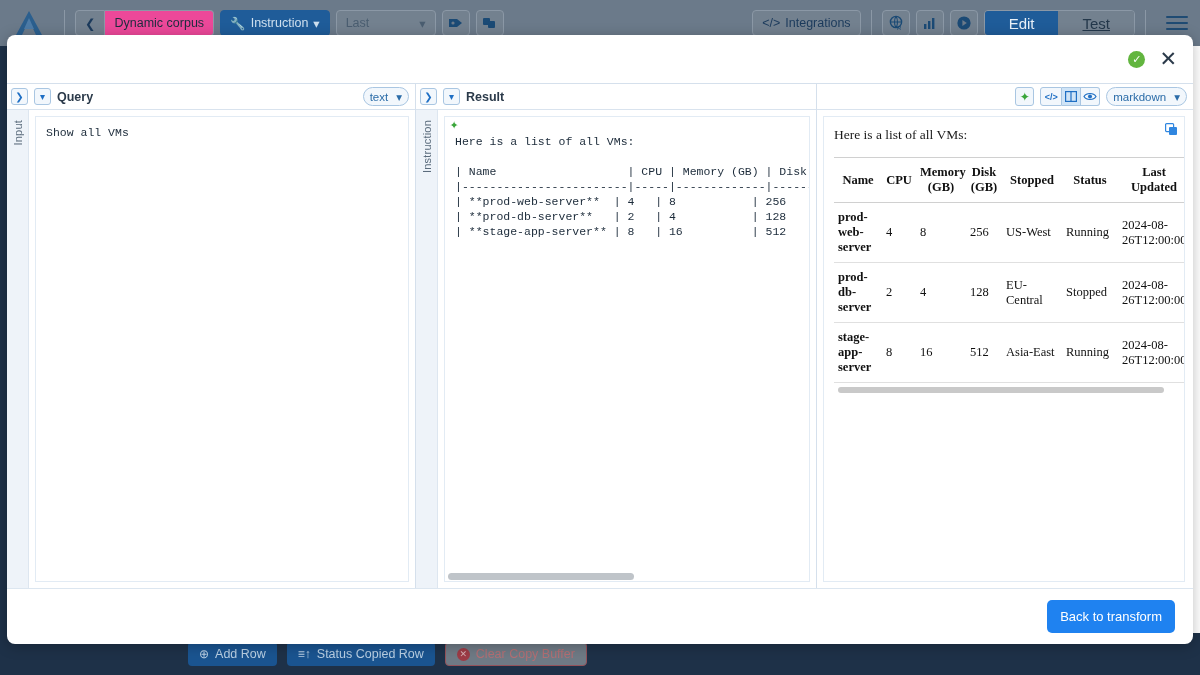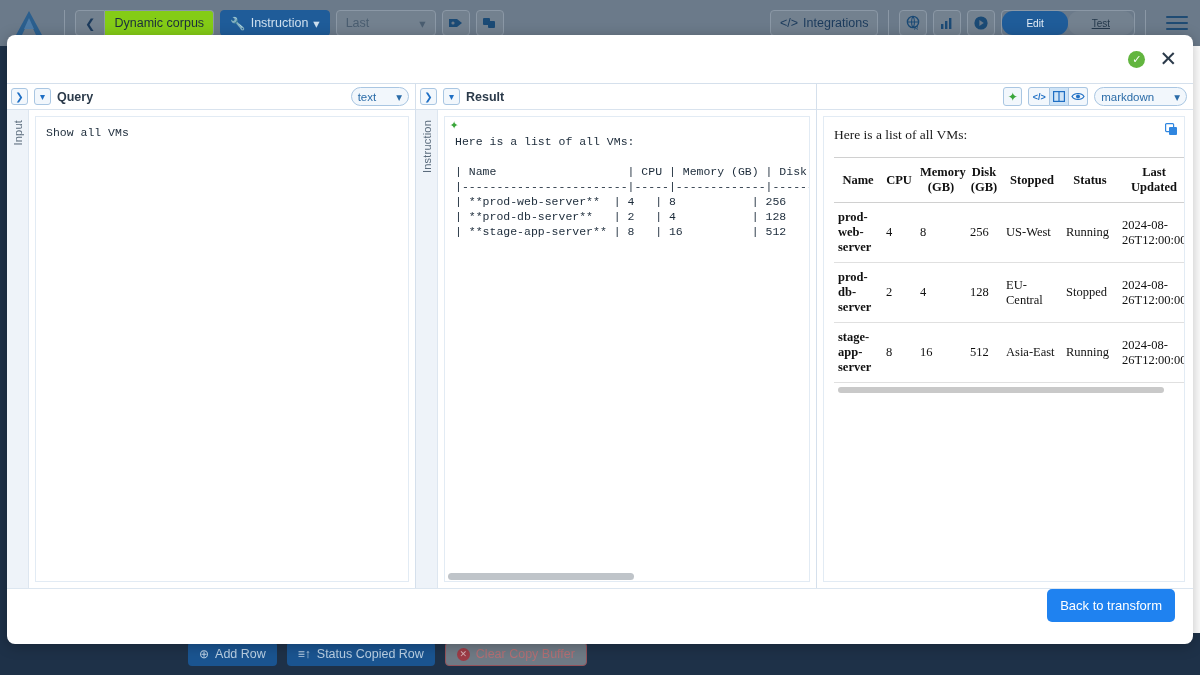--- a/index.html
+++ b/index.html
@@ -42,40 +42,39 @@
     display: flex; align-items: center;
     padding: 0 9px;
     gap: 5px;
     white-space: nowrap;
   }
   .tb-group { display: flex; align-items: center; }
   .tb-group .tb-btn { border-radius: 0; border-left-width: 0; }
   .tb-group .tb-btn:first-child { border-radius: 4px 0 0 4px; border-left-width: 1px; }
   .tb-group .tb-btn:last-child { border-radius: 0 4px 4px 0; }
   .tb-btn.name {
-    background: #84cc16; color: #1b2d3e; border-color: #8b98a6;
+    background: #ec4899; color: #1b2d3e; border-color: #8b98a6;
   }
   .tb-btn.primary {
     background: #1f5c99; color: #cfe0ef; border-color: #1f5c99;
   }
   .tb-btn.dropdown {
     min-width: 100px; justify-content: space-between;
     color: #4a5d70;
   }
   .tb-btn.icon { width: 28px; padding: 0; justify-content: center; }
   .tb-seg {
     display: flex; align-items: center;
     border: 1px solid #8b98a6; border-radius: 4px; overflow: hidden;
     height: 26px;
   }
   .tb-seg > div {
     padding: 0 24px; height: 100%;
     display: flex; align-items: center;
-    font-size: 10px;
-    border-radius: 11px;
+    font-size: 15px;
   }
   .tb-seg > div.active { background: #1f5c99; color: #e8f0f8; }
   .tb-seg > div.inactive { background: #73818f; color: #24384b; text-decoration: underline; }
   .tb-spacer { flex: 1; }
   .hamburger { width: 22px; margin-left: 10px; margin-right: 4px; }
   .hamburger div { height: 2px; background: #1f4b73; margin: 4px 0; border-radius: 1px; }
 
   
   #bg-rail {
     position: absolute; left: 0; top: 46px; width: 180px; bottom: 0;
@@ -162,21 +161,21 @@
     line-height: 1;
   }
   .pane-title {
     font-size: 12.5px; color: #2b3a4a; font-weight: 600;
   }
   .hdr-spacer { flex: 1; }
   .sel-pill {
     height: 19px; border: 1px solid #a9c6e2; border-radius: 10px;
     background: #f2f7fc; color: #2b6ca8;
     font-size: 11.5px;
-    display: flex; align-items: center; gap: 20px;
+    display: flex; align-items: center; gap: 8px;
     padding: 0 6px;
   }
   .icon-btn {
     width: 19px; height: 19px;
     border: 1px solid #a9c6e2;
     background: #f2f7fc; color: #1f6fc4;
     display: flex; align-items: center; justify-content: center;
     font-size: 11px;
   }
   .icon-btn.first { border-radius: 3px 0 0 3px; }
@@ -302,21 +301,21 @@
   }
   .md-scroll i {
     position: absolute; left: 4px; top: 0; height: 6px; width: 96%;
     background: #c9c9c9; border-radius: 3px; display: block;
   }
 
   
   #modal-foot {
     height: 56px; flex: 0 0 56px;
     border-top: 1px solid #dce6f0;
-    display: flex; align-items: flex-start; justify-content: flex-end;
+    display: flex; align-items: center; justify-content: flex-end;
     padding-right: 18px;
   }
   .btn-primary {
     background: #1f82f0; color: #fff;
     border: none; border-radius: 5px;
     font-size: 13px;
     padding: 9px 13px;
     font-family: "Liberation Sans", sans-serif;
   }
 </style>

